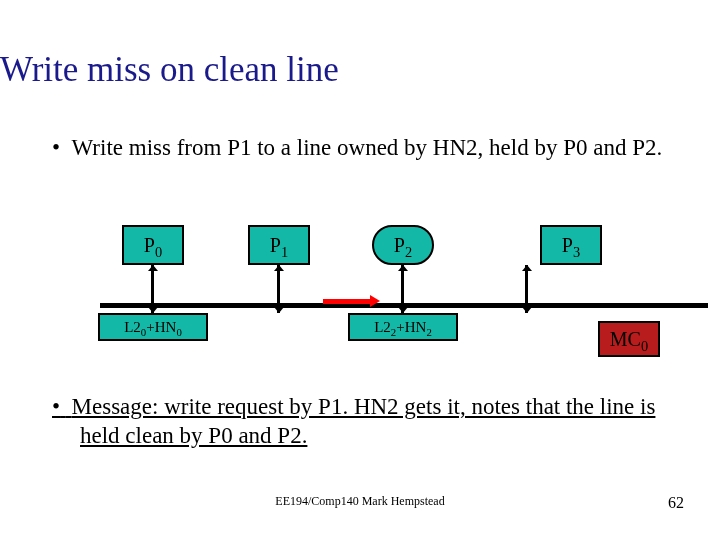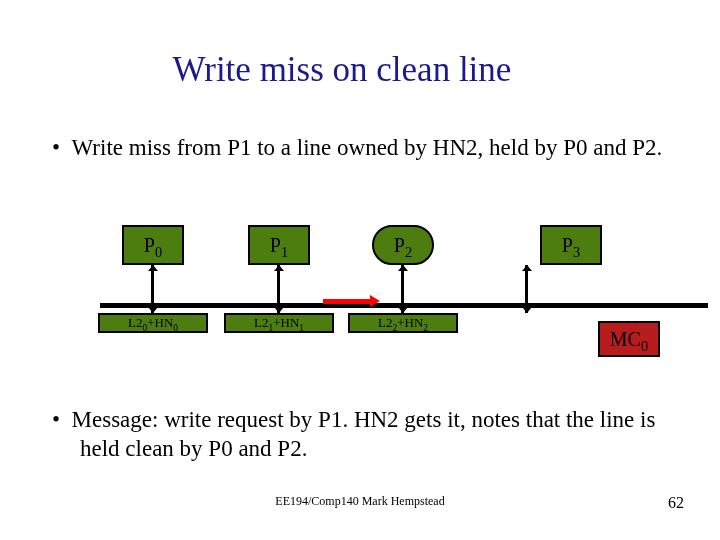--- a/index.html
+++ b/index.html
@@ -20,43 +20,43 @@
     left: 0; top: 0;
     width: 720px;
     height: 540px;
   }
 
   .title {
     position: absolute;
     left: 0;
     top: 50px;
     width: 684px;
-    text-align: center;
     font-size: 35px;
     color: #1a1a8c;
     font-family: "Liberation Serif", serif;
     letter-spacing: 0px;
   }
 
   .bullet {
     position: absolute;
     font-size: 23px;
     color: #000000;
     font-family: "Liberation Serif", serif;
     line-height: 1.28;
   }
   .bullet-1 {
     left: 52px;
     top: 133px;
     width: 620px;
   }
   .bullet-2 {
     left: 52px;
-    top: 405px;
+    top: 392px;
     width: 620px;
+    text-decoration: underline;
   }
   .bullet-text {
     display: block;
     padding-left: 28px;
     text-indent: -28px;
   }
 
   
   .diagram {
     position: absolute;
@@ -71,40 +71,40 @@
     left: 100px;
     top: 88px;
     width: 608px;
     height: 5px;
     background: #000000;
   }
 
   .node-box {
     position: absolute;
     box-sizing: border-box;
-    background: #4d7c0f;
+    background: #14b8a6;
     border: 2px solid #000000;
     text-align: center;
     font-family: "Liberation Serif", serif;
     color: #000000;
     display: flex;
     align-items: center;
     justify-content: center;
   }
   .proc-box {
     width: 62px;
     height: 40px;
     top: 10px;
     font-size: 20px;
   }
   .l2-box {
     width: 110px;
-    height: 20px;
+    height: 28px;
     top: 98px;
-    font-size: 13px;
+    font-size: 15px;
   }
   .mc-box {
     width: 62px;
     height: 36px;
     top: 106px;
     font-size: 20px;
     background: #b91c1c;
     text-align: center;
   }
 
@@ -208,23 +208,20 @@
     </div>
 
     <div class="vconn" style="left:151px;"></div>
     <div class="vconn" style="left:277px;"></div>
     <div class="vconn" style="left:401px;"></div>
     <div class="vconn" style="left:525px;"></div>
 
     <div class="node-box l2-box" style="left:98px;">
       <span><span>L2</span><span class="sub">0</span><span>+HN</span><span class="sub">0</span></span>
     </div>
-    <div class="node-box l2-box" style="left:224px;">
-      <span><span>L2</span><span class="sub">1</span><span>+HN</span><span class="sub">1</span></span>
-    </div>
     <div class="node-box l2-box" style="left:348px;">
       <span><span>L2</span><span class="sub">2</span><span>+HN</span><span class="sub">2</span></span>
     </div>
 
     <div class="node-box mc-box" style="left:598px;">
       <span><span>MC</span><span class="sub">0</span></span>
     </div>
 
     <div class="red-arrow"></div>
 

